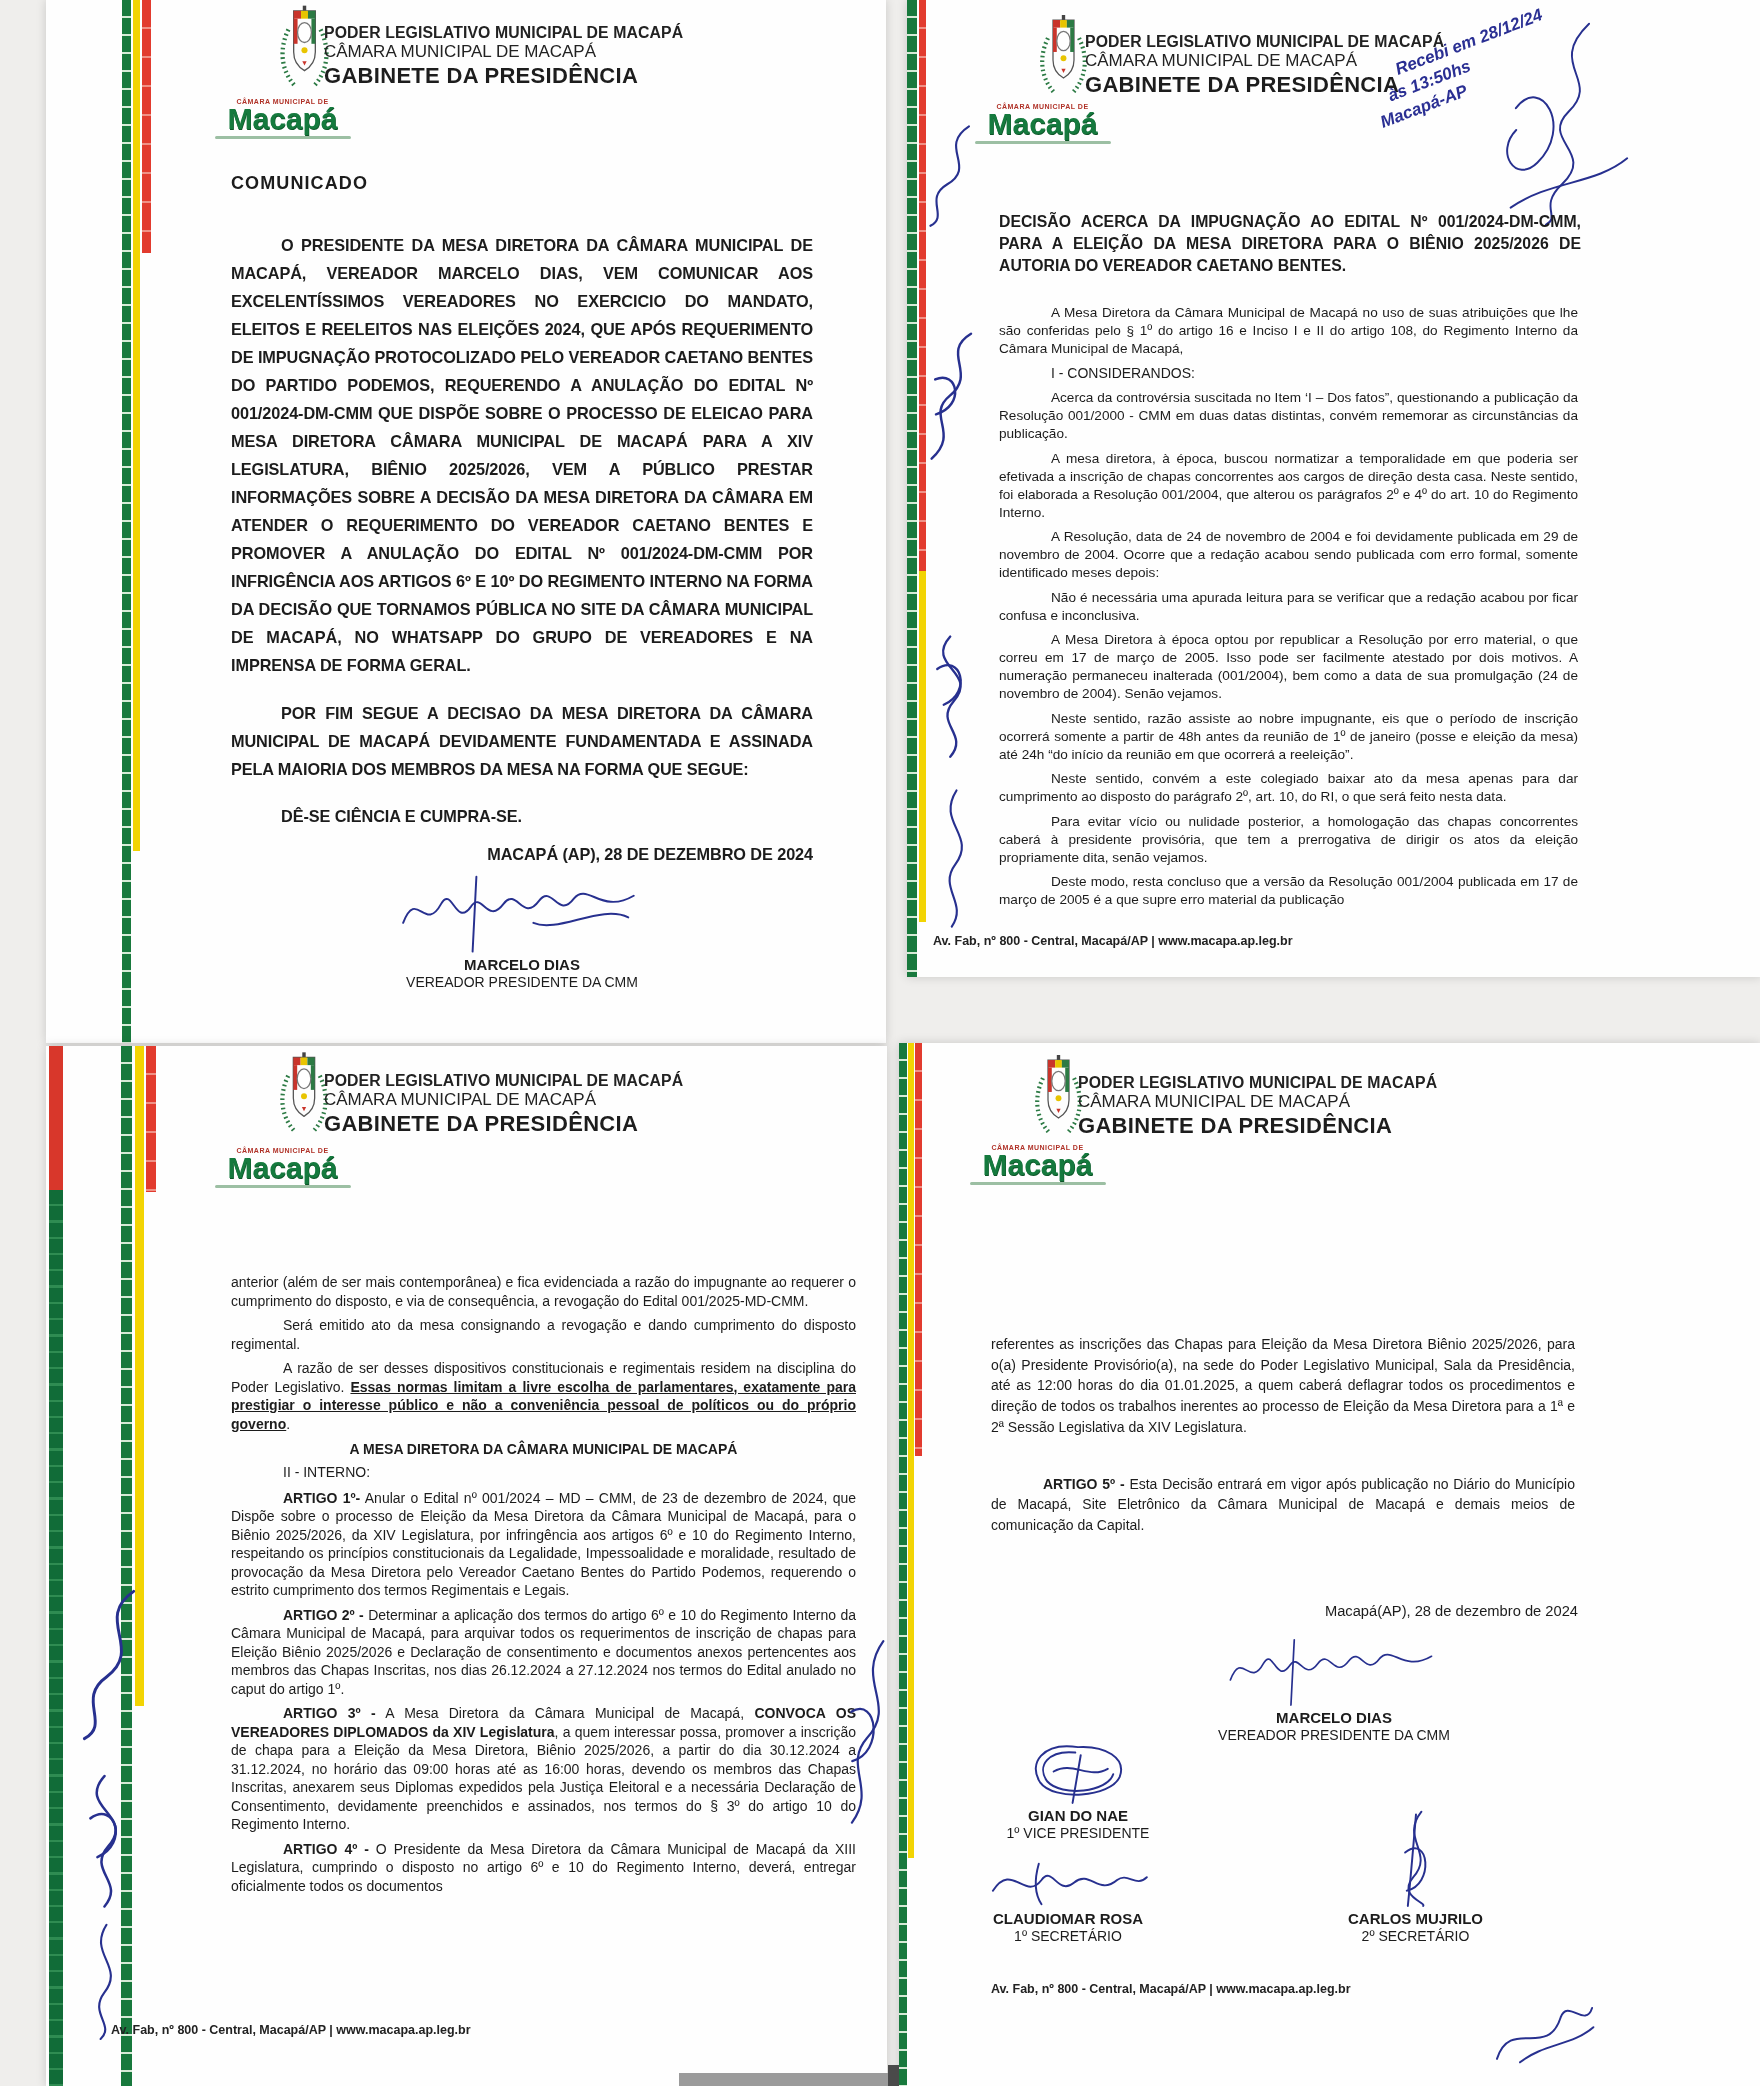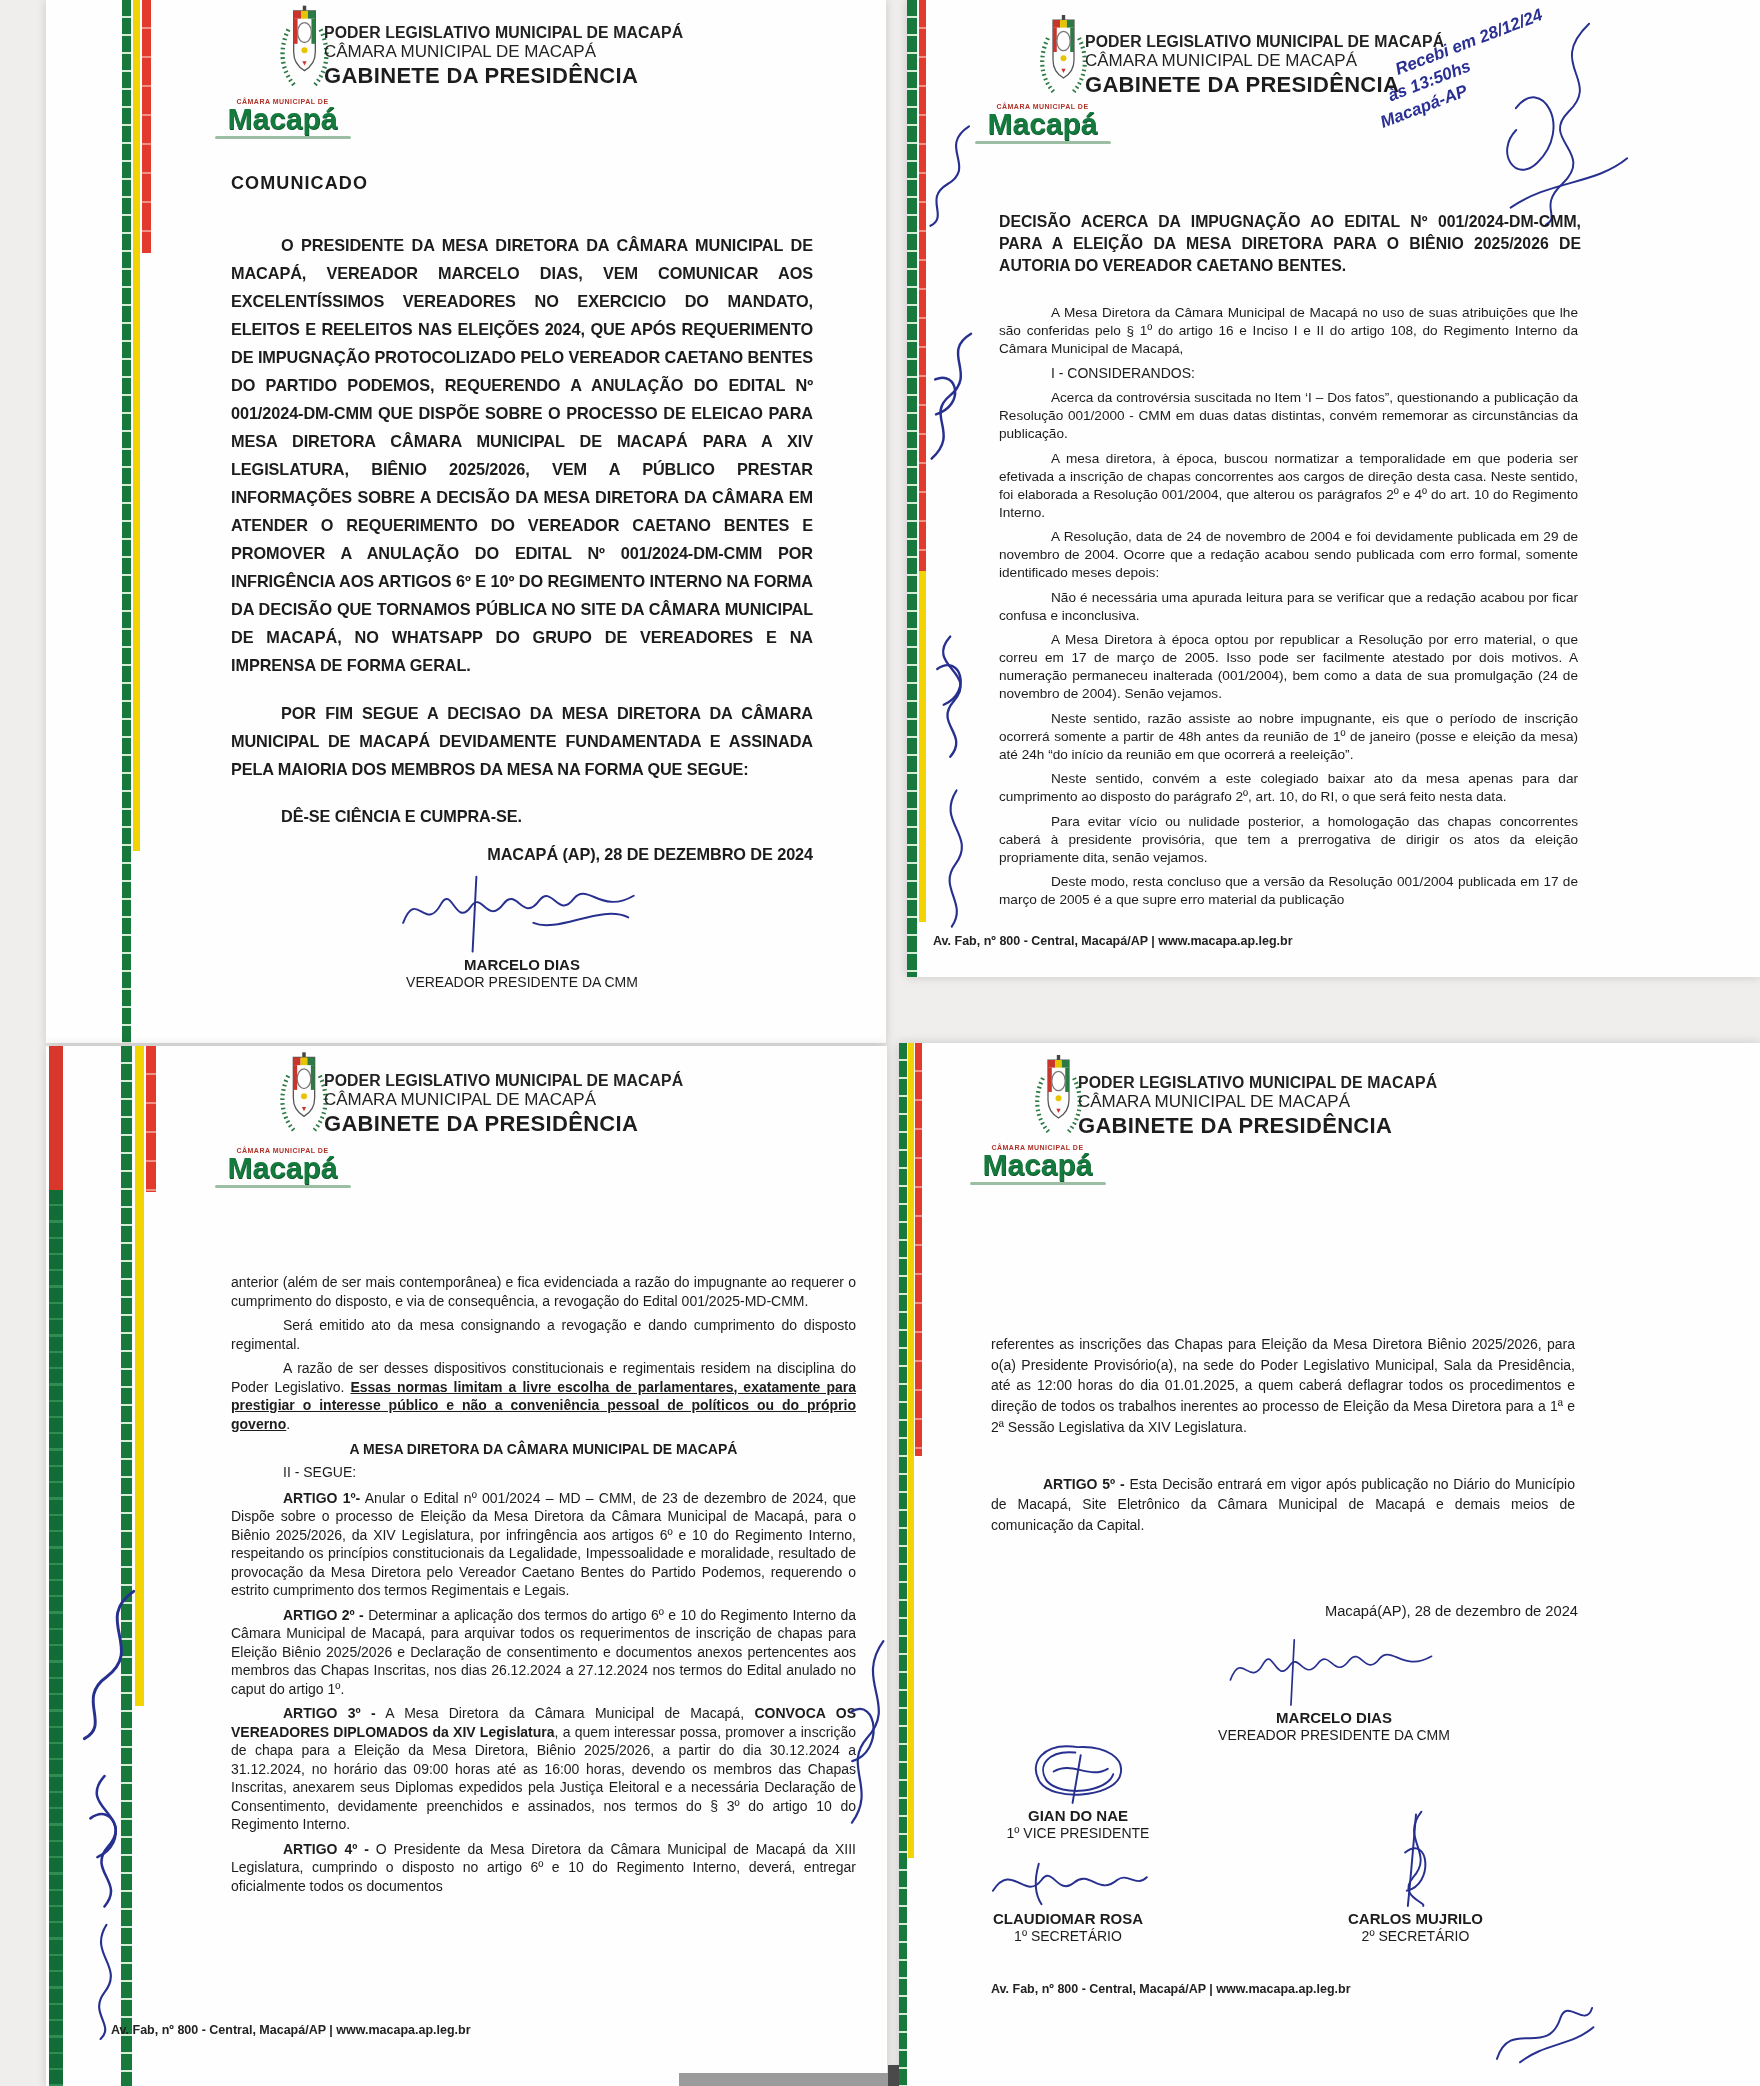--- a/index.html
+++ b/index.html
@@ -224,21 +224,21 @@
     <div class="hdr-l1">PODER LEGISLATIVO MUNICIPAL DE MACAPÁ</div>
     <div class="hdr-l2">CÂMARA MUNICIPAL DE MACAPÁ</div>
     <div class="hdr-l3">GABINETE DA PRESIDÊNCIA</div>
   </div>
 
   <div class="content p3body" style="left:185px;top:227px;width:625px;">
     <p class="jp" style="text-indent:0;">anterior (além de ser mais contemporânea) e fica evidenciada a razão do impugnante ao requerer o cumprimento do disposto, e via de consequência, a revogação do Edital 001/2025-MD-CMM.</p>
     <p class="jp">Será emitido ato da mesa consignando a revogação e dando cumprimento do disposto regimental.</p>
     <p class="jp"><span>A razão de ser desses dispositivos constitucionais e regimentais residem na disciplina do Poder Legislativo. </span><span class="ub">Essas normas limitam a livre escolha de parlamentares, exatamente para prestigiar o interesse público e não a conveniência pessoal de políticos ou do próprio governo</span><span>.</span></p>
     <p class="center-h">A MESA DIRETORA DA CÂMARA MUNICIPAL DE MACAPÁ</p>
-    <p class="section-h" style="margin-left:52px;">II - SEGUE:</p>
+    <p class="section-h" style="margin-left:52px;">II - INTERNO:</p>
     <p class="jp"><b class="lead">ARTIGO 1º-</b><span> Anular o Edital nº 001/2024 – MD – CMM, de 23 de dezembro de 2024, que Dispõe sobre o processo de Eleição da Mesa Diretora da Câmara Municipal de Macapá, para o Biênio 2025/2026, da XIV Legislatura, por infringência aos artigos 6º e 10 do Regimento Interno, respeitando os princípios constitucionais da Legalidade, Impessoalidade e moralidade, resultado de provocação da Mesa Diretora pelo Vereador Caetano Bentes do Partido Podemos, requerendo o estrito cumprimento dos termos Regimentais e Legais.</span></p>
     <p class="jp"><b class="lead">ARTIGO 2º -</b><span> Determinar a aplicação dos termos do artigo 6º e 10 do Regimento Interno da Câmara Municipal de Macapá, para arquivar todos os requerimentos de inscrição de chapas para Eleição Biênio 2025/2026 e Declaração de consentimento e documentos anexos pertencentes aos membros das Chapas Inscritas, nos dias 26.12.2024 a 27.12.2024 nos termos do Edital anulado no caput do artigo 1º.</span></p>
     <p class="jp"><b class="lead">ARTIGO 3º -</b><span> A Mesa Diretora da Câmara Municipal de Macapá, </span><b>CONVOCA OS VEREADORES DIPLOMADOS da XIV Legislatura</b><span>, a quem interessar possa, promover a inscrição de chapa para a Eleição da Mesa Diretora, Biênio 2025/2026, a partir do dia 30.12.2024 a 31.12.2024, no horário das 09:00 horas até as 16:00 horas, devendo os membros das Chapas Inscritas, anexarem seus Diplomas expedidos pela Justiça Eleitoral e a necessária Declaração de Consentimento, devidamente preenchidos e assinados, nos termos do § 3º do artigo 10 do Regimento Interno.</span></p>
     <p class="jp"><b class="lead">ARTIGO 4º -</b><span> O Presidente da Mesa Diretora da Câmara Municipal de Macapá da XIII Legislatura, cumprindo o disposto no artigo 6º e 10 do Regimento Interno, deverá, entregar oficialmente todos os documentos</span></p>
   </div>
 
   <svg class="ink scribble" style="left:16.3px;top:538px;transform:rotate(14deg);" width="98" height="163" viewBox="0 0 120 200">
     <path d="M65,5 C25,50 95,70 58,115 C28,150 78,170 50,195"></path>
   </svg>
   <svg class="ink scribble" style="left:16.3px;top:723px;" width="92" height="141" viewBox="0 0 120 200">

